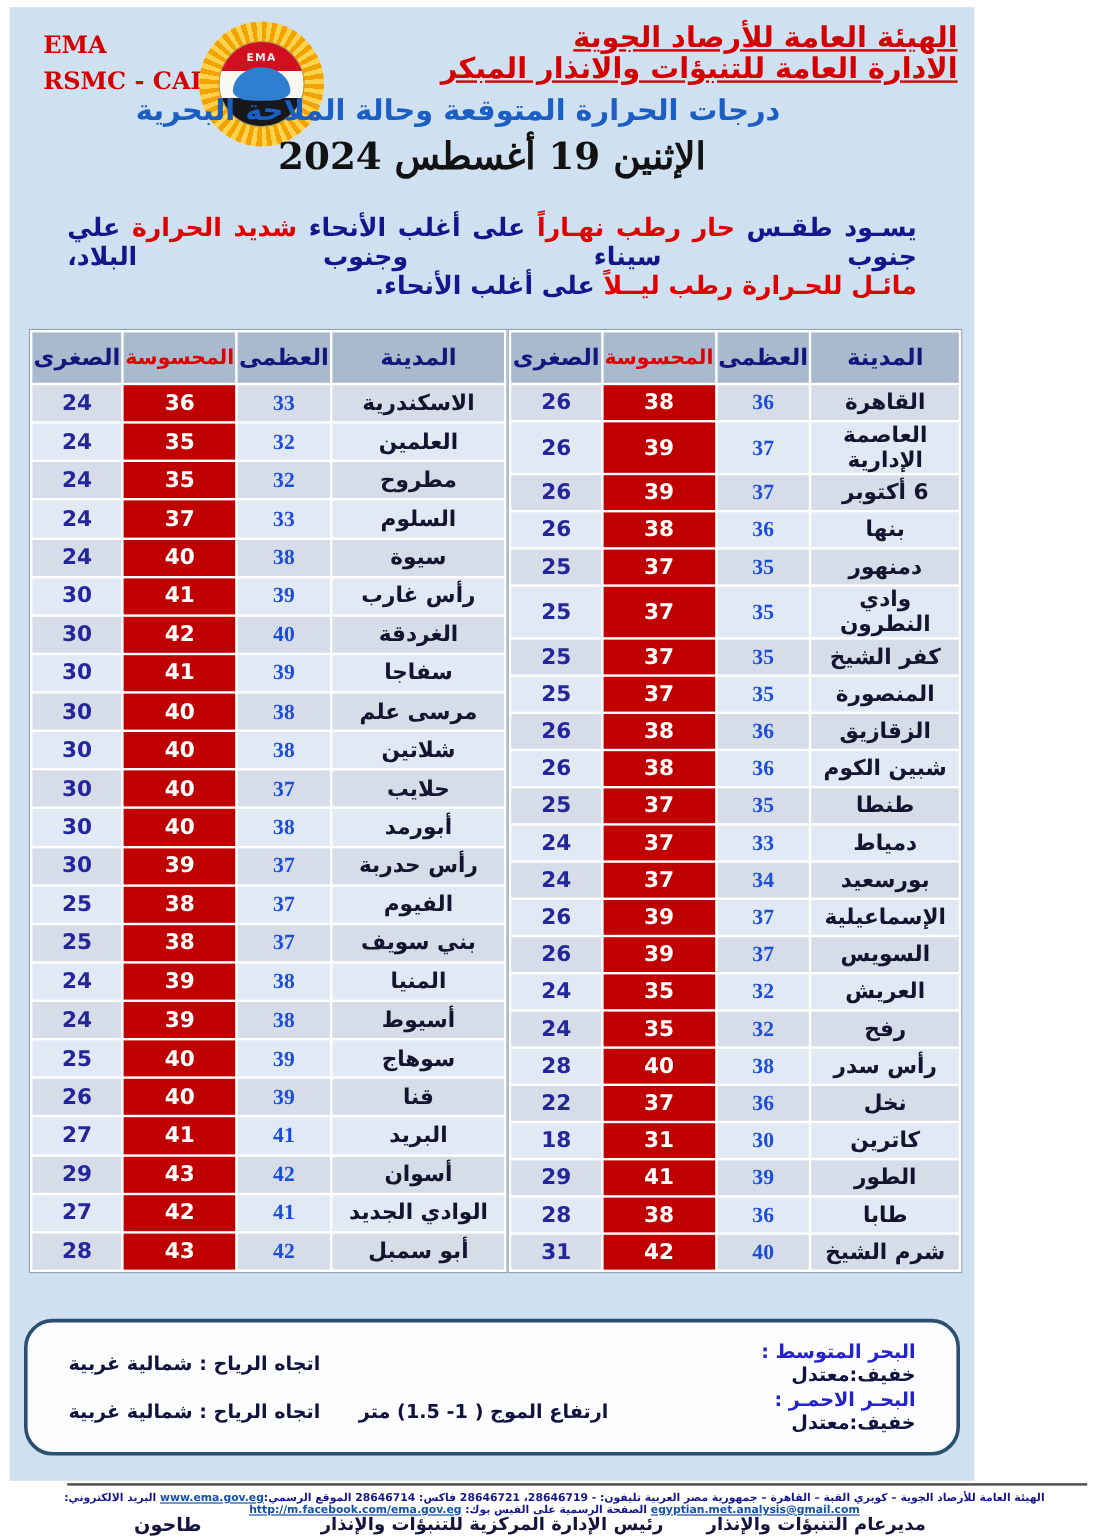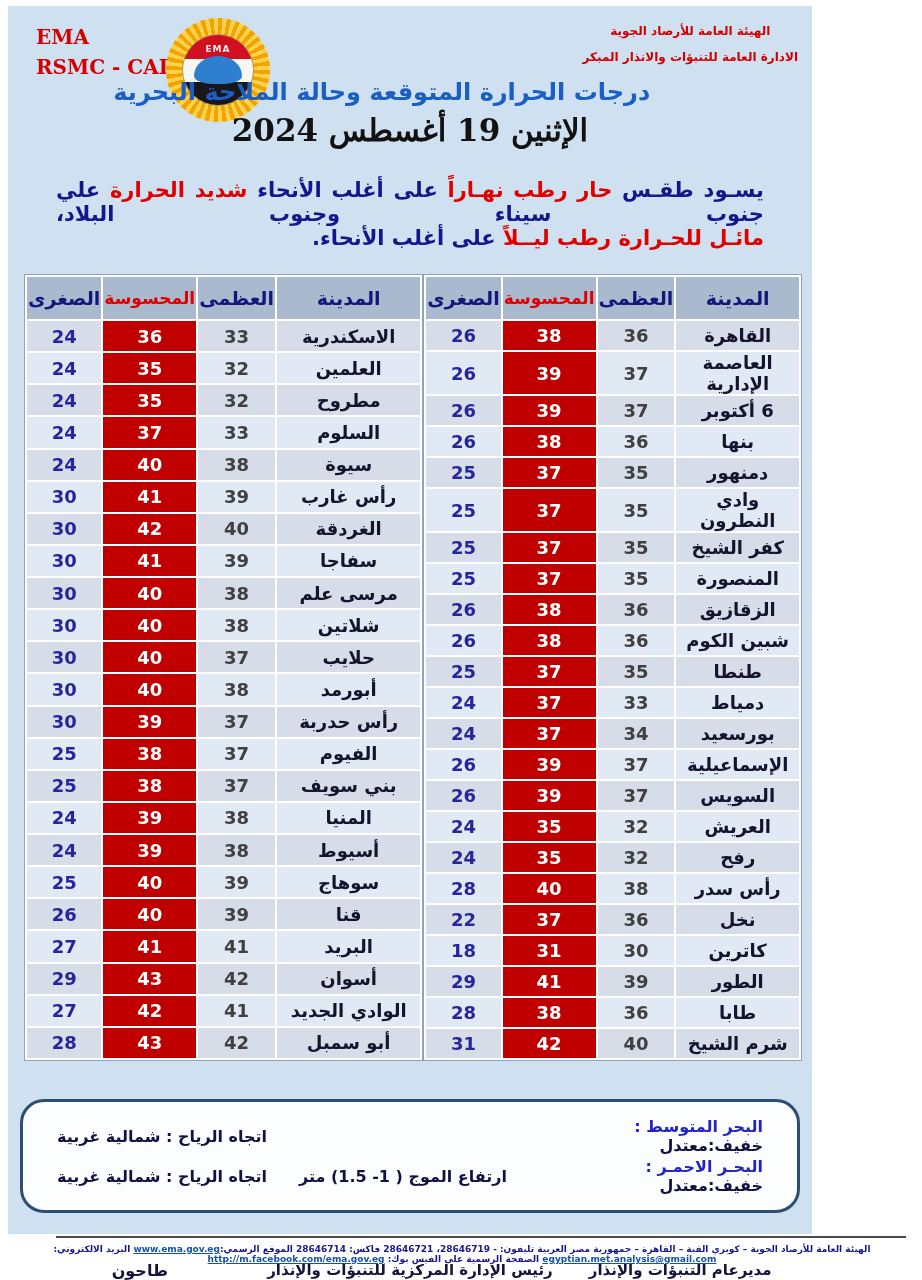--- a/index.html
+++ b/index.html
@@ -21,21 +21,21 @@
     background:repeating-conic-gradient(#f2a300 0deg 5deg, #ffd24d 5deg 10deg);}
   .emblem{position:absolute;inset:16px;border-radius:50%;overflow:hidden;
     background:linear-gradient(180deg,#d01020 0 34%,#f8f8f2 34% 67%,#17171c 67% 100%);
     border:1px solid #b09a50;}
   .logo-ema{position:absolute;top:13%;width:100%;text-align:center;color:#ffe9e9;
     font-size:9px;font-weight:bold;letter-spacing:1px;}
   .cloud{position:absolute;top:30%;left:16%;width:68%;height:40%;background:#2f7fd0;
     border-radius:60% 60% 45% 45% / 85% 85% 35% 35%;}
   .org-ar{
     position:absolute;right:14px;top:12px;color:#d40000;font-weight:bold;
-    font-size:12px;line-height:26px;text-align:center;direction:rtl;
+    font-size:24px;line-height:26px;text-align:right;direction:rtl;text-decoration:underline;
   }
   .doc-title{
     position:absolute;top:72px;left:0;width:86%;text-align:center;
     color:#1b5ec4;font-weight:bold;font-size:24px;direction:rtl;margin-left:28px;
   }
   .doc-date{
     position:absolute;top:106px;left:0;width:100%;text-align:center;direction:rtl;
     color:#121212;font-weight:bold;font-size:31px;font-family:"DejaVu Serif", serif;
   }
   
@@ -49,21 +49,21 @@
   table.temp{border-collapse:separate;border-spacing:2px;background:#ffffff;
     border:1px solid #8fa3bd;direction:rtl;}
   table.temp-left{width:424px;}
   table.temp-right{width:402px;}
   table.temp th{
     background:#a9bacf;color:#15157e;font-weight:bold;font-size:19px;height:40px;text-align:center;
   }
   table.temp th.feels{color:#e00000;font-size:17px;}
   table.temp td{height:29px;text-align:center;font-weight:bold;font-size:18px;padding:0;}
   table.temp td.city{color:#14142e;}
-  table.temp td.max{color:#404040;}
+  table.temp td.max{color:#1d4ed8;font-family:Liberation Serif, serif;}
   table.temp td.min{color:#26269b;}
   table.temp tbody tr:nth-child(odd) td{background:#d6dce8;}
   table.temp tbody tr:nth-child(even) td{background:#e0e9f4;}
   table.temp tbody td.feels{background:#c00000 !important;color:#ffffff;}
   col.c-city{width:44%;}col.c-max{width:17%;}col.c-feels{width:21%;}col.c-min{width:18%;}
   
   .marine{
     margin:38px 12px 0 12px;background:#fcfdff;border:3px solid #2c4f70;border-radius:24px;
     padding:14px 34px;direction:rtl;
   }

